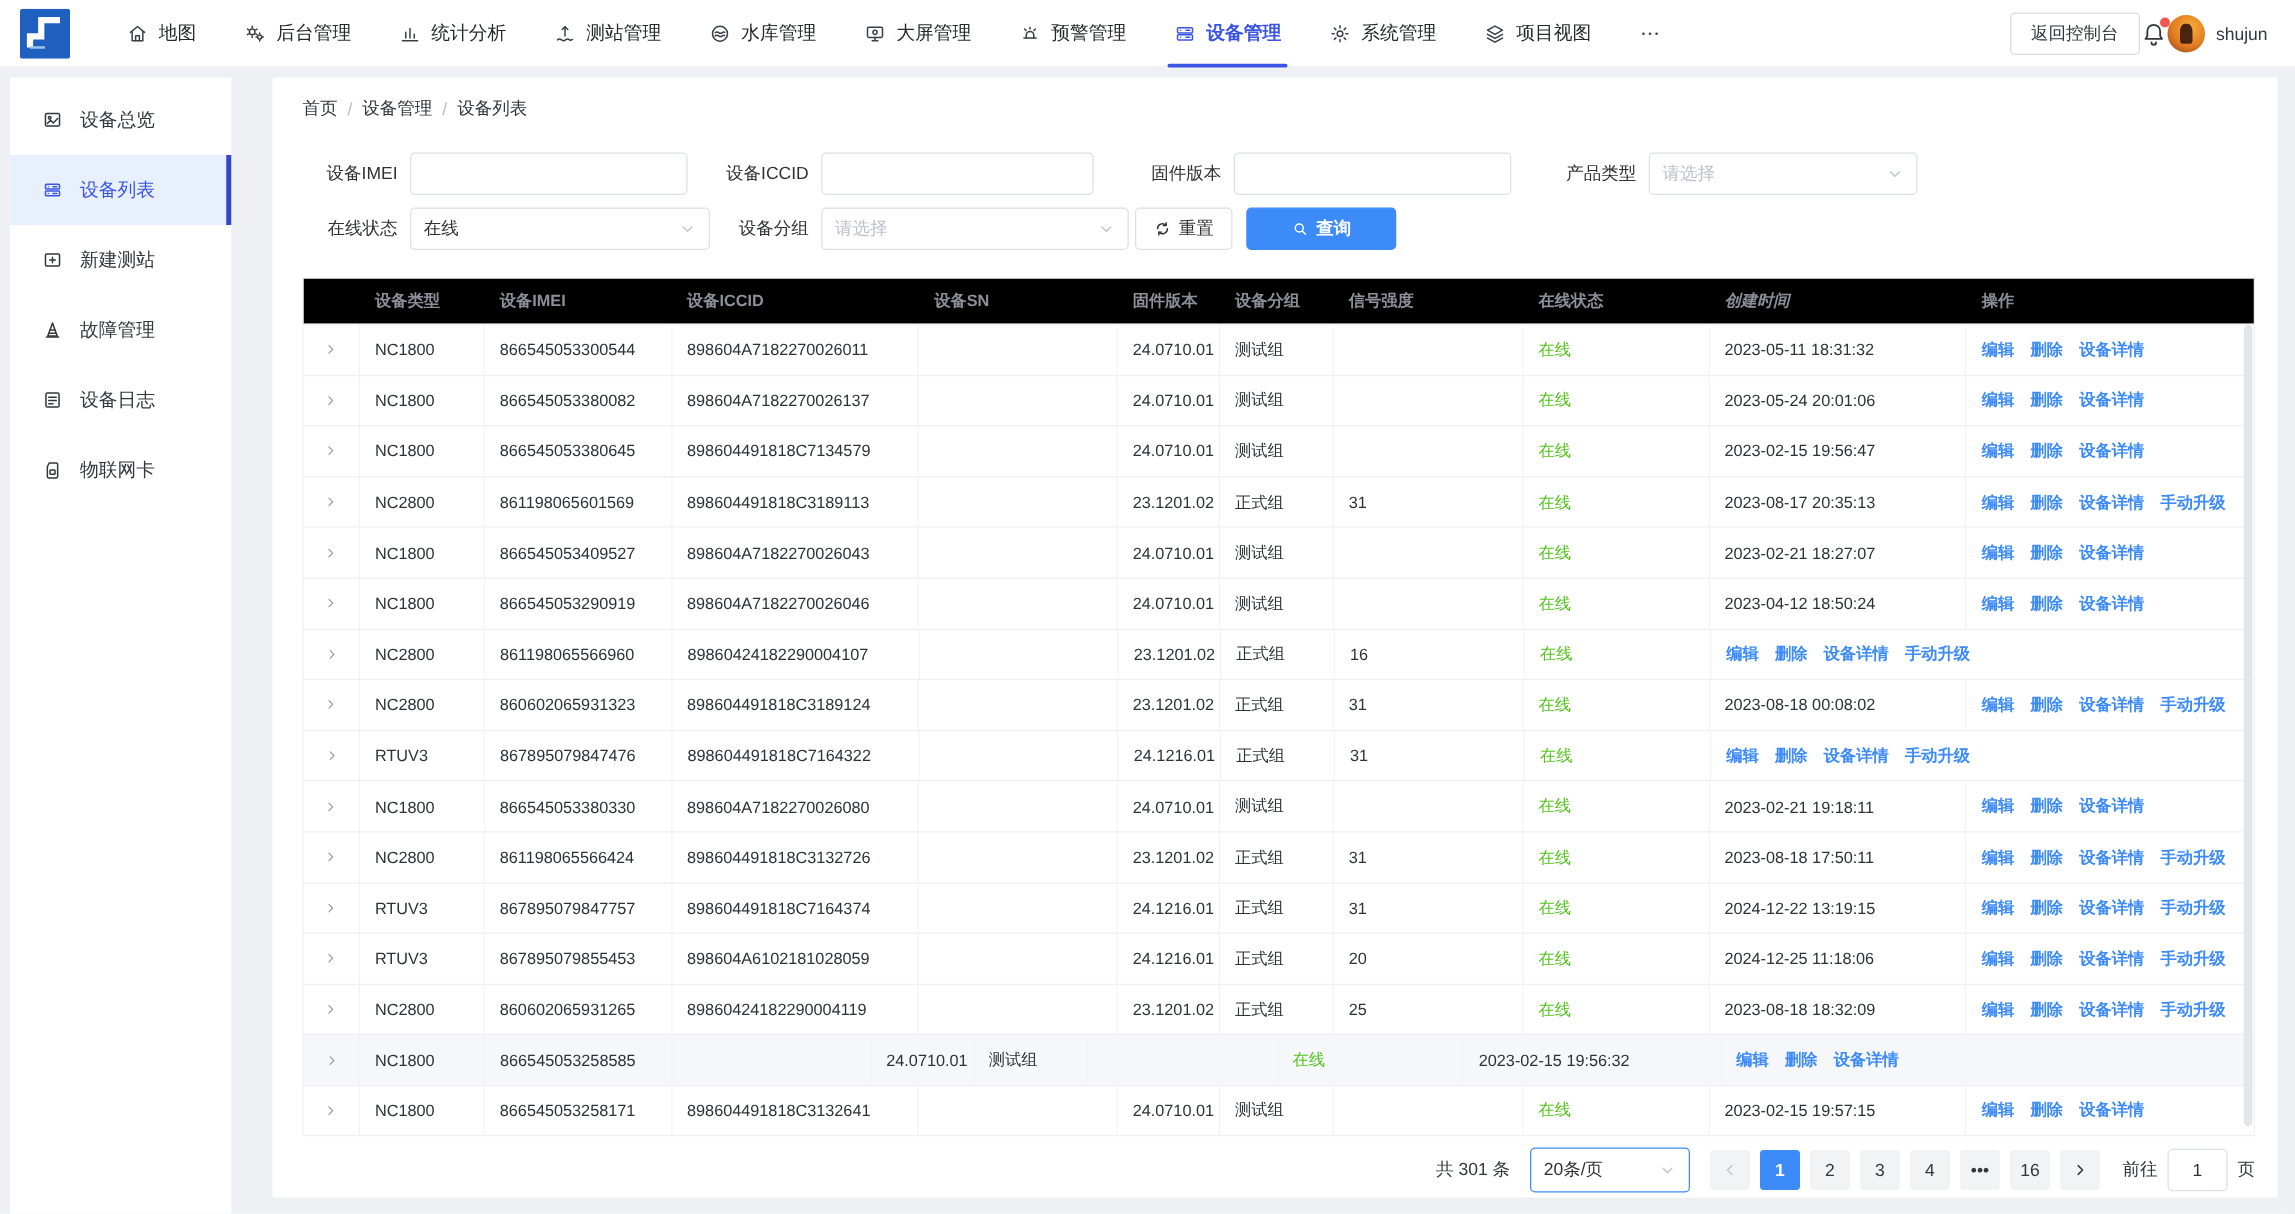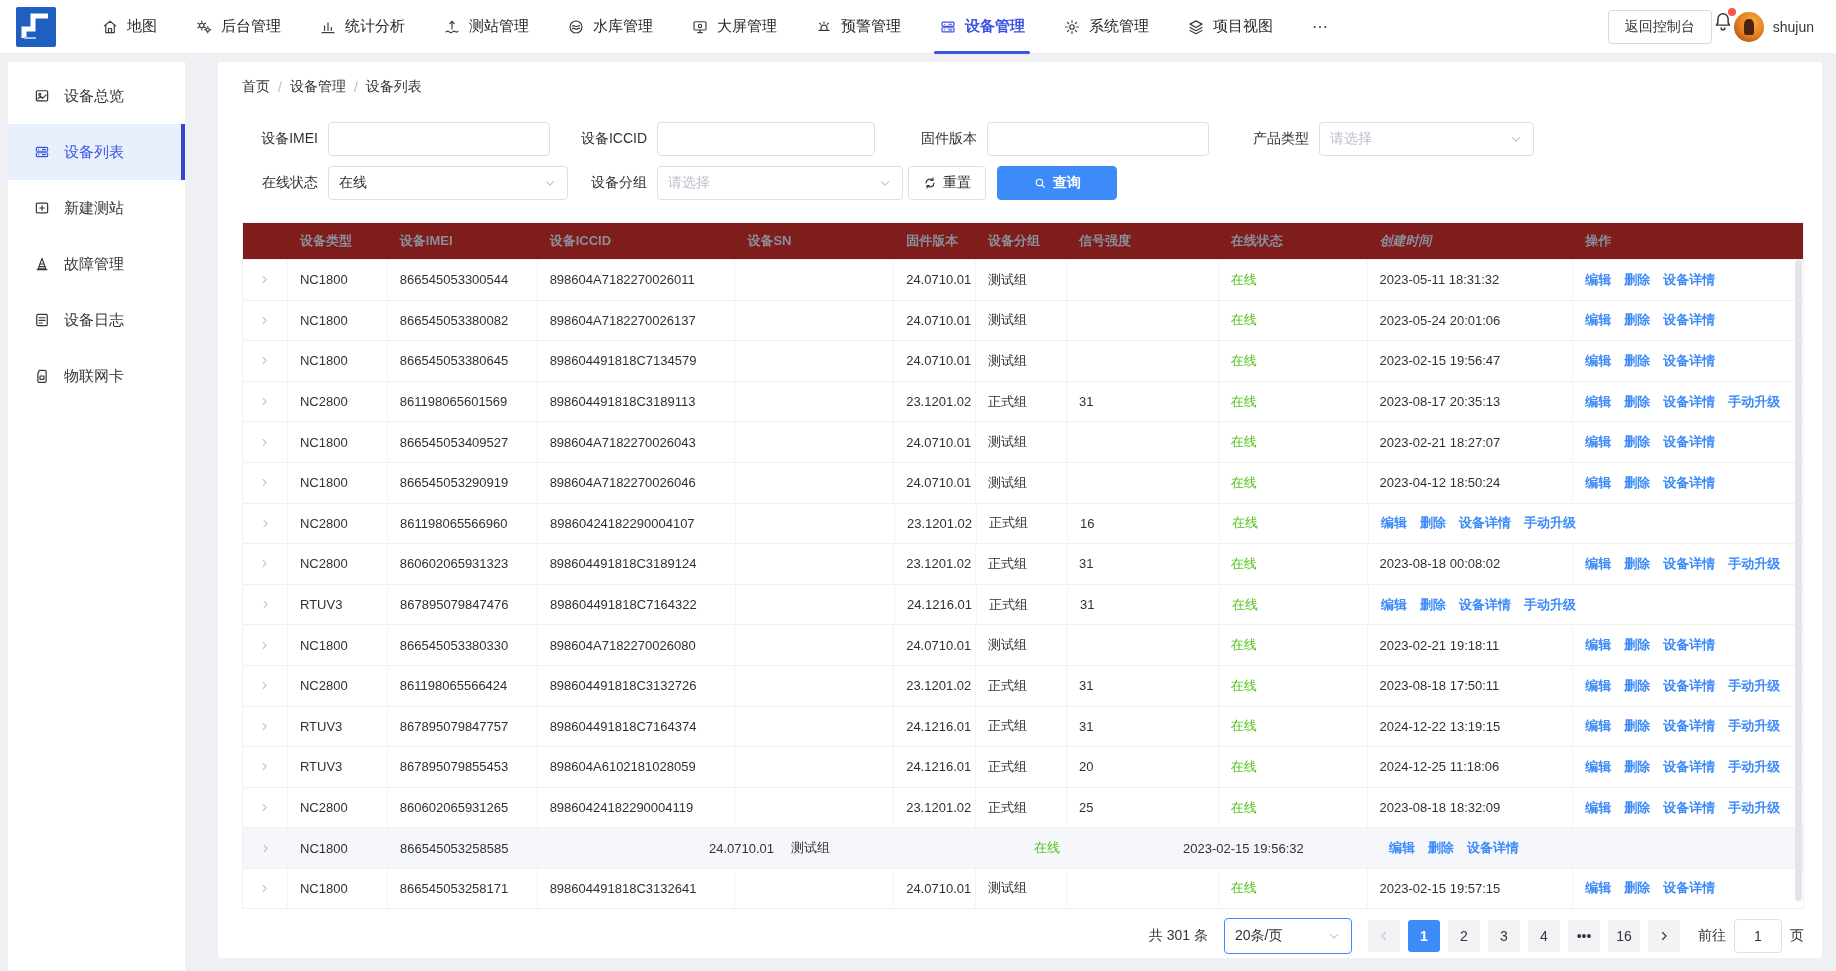--- a/index.html
+++ b/index.html
@@ -13,21 +13,21 @@
     display:flex; align-items:center; border-bottom:1px solid #ececec; z-index:20; }
   .logo { margin-left:16px; width:40px; height:40px; flex:0 0 auto; }
   .nav-menu { display:flex; height:100%; margin-left:26px; }
   .nav-item { display:flex; align-items:center; gap:8px; padding:0 19px; font-size:15px;
     color:#26282c; cursor:pointer; position:relative; white-space:nowrap; }
   .nav-item .nav-ic { display:flex; color:#3a3f47; }
   .nav-item.active { color:#3b54e3; font-weight:bold; }
   .nav-item.active .nav-ic { color:#3b54e3; }
   .nav-item.active::after { content:""; position:absolute; left:14px; right:14px; bottom:-1px;
     height:3px; background:#3b54e3; border-radius:2px; }
-  .nav-right { margin-left:auto; margin-right:22px; display:flex; }
+  .nav-right { margin-left:auto; margin-right:22px; display:flex; align-items:center; }
   .back-btn { height:34px; padding:0 16px; background:#fff; border:1px solid #d9d9d9;
     border-radius:4px; font-size:14px; color:#33363c; display:flex; align-items:center; cursor:pointer; }
   .bell-wrap { position:relative; display:flex; color:#33363c; cursor:pointer; }
   .bell-dot { position:absolute; top:-2px; right:-2px; width:8px; height:8px; border-radius:50%;
     background:#f5564e; }
   .user-wrap { display:flex; align-items:center; gap:9px; cursor:pointer; }
   .avatar { width:30px; height:30px; border-radius:50%;
     background:radial-gradient(circle at 60% 35%, #f8b13c 0%, #e07a20 55%, #8a3a12 100%); overflow:hidden; position:relative; }
   .avatar::after{ content:""; position:absolute; left:10px; top:7px; width:10px; height:16px; background:#4a2410; border-radius:40% 40% 20% 20%; }
   .username { font-size:14px; color:#33363c; }
@@ -55,21 +55,21 @@
     display:flex; align-items:center; justify-content:space-between; font-size:14px; cursor:pointer; }
   .fselect .ph { color:#bcc1cc; }
   .fselect .val { color:#303133; }
   .fselect .chev { color:#c0c4cc; display:flex; }
   .btn { height:34px; border-radius:4px; display:inline-flex; align-items:center; justify-content:center;
     gap:6px; font-size:14px; cursor:pointer; }
   .btn-plain { background:#fff; border:1px solid #dcdfe6; color:#303133; width:78px; }
   .btn-primary { background:#3d8bf8; border:1px solid #3d8bf8; color:#fff; width:120px; font-weight:bold; }
   
   .table-wrap { position:relative; margin:22px 24px 0 24px; width:1562px; border:1px solid #f0f0f0; border-bottom:none; }
-  .thead { display:flex; height:36px; background:#7f1d1d; }
+  .thead { display:flex; height:36px; background:#000000; }
   .th { display:flex; align-items:center; padding-left:12px; font-size:13px; color:#8a8f99; font-weight:bold; }
   .trow { display:flex; height:40.6px; border-top:1px solid #f0f0f0; background:#fff; }
   .trow.hl { background:#f5f7fa; }
   .trow:last-child { border-bottom:1px solid #f0f0f0; }
   .td { display:flex; align-items:center; padding-left:12px; font-size:13px; color:#2e3238;
     border-right:1px solid #f2f3f6; overflow:hidden; white-space:nowrap; }
   .td:last-child { border-right:none; }
   .td.expand { justify-content:center; padding-left:0; color:#8c9099; cursor:pointer; }
   .status-online { color:#52c41a; }
   .op-link { color:#3d8bf8; font-weight:bold; margin-right:13px; cursor:pointer; }

